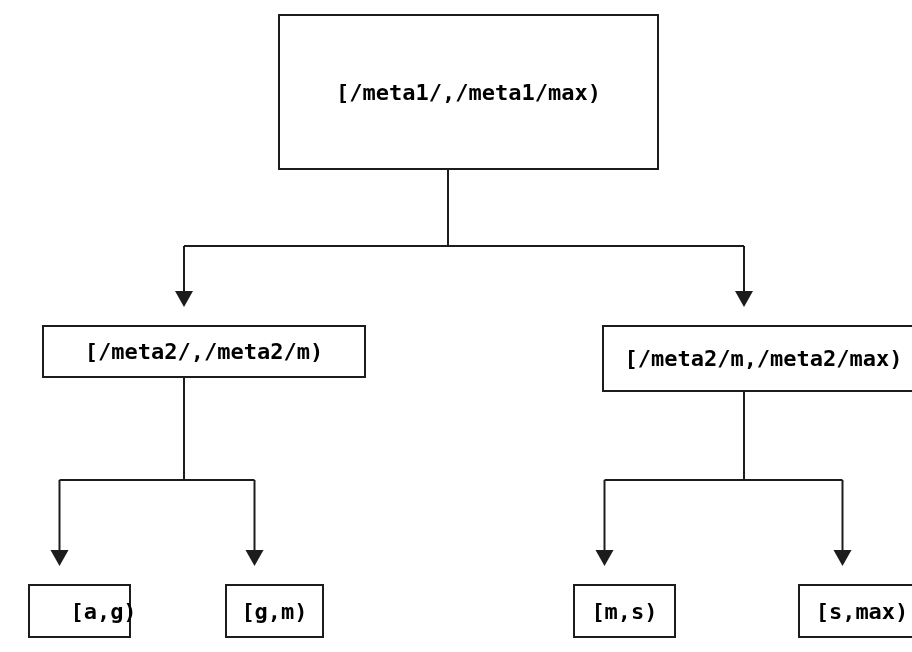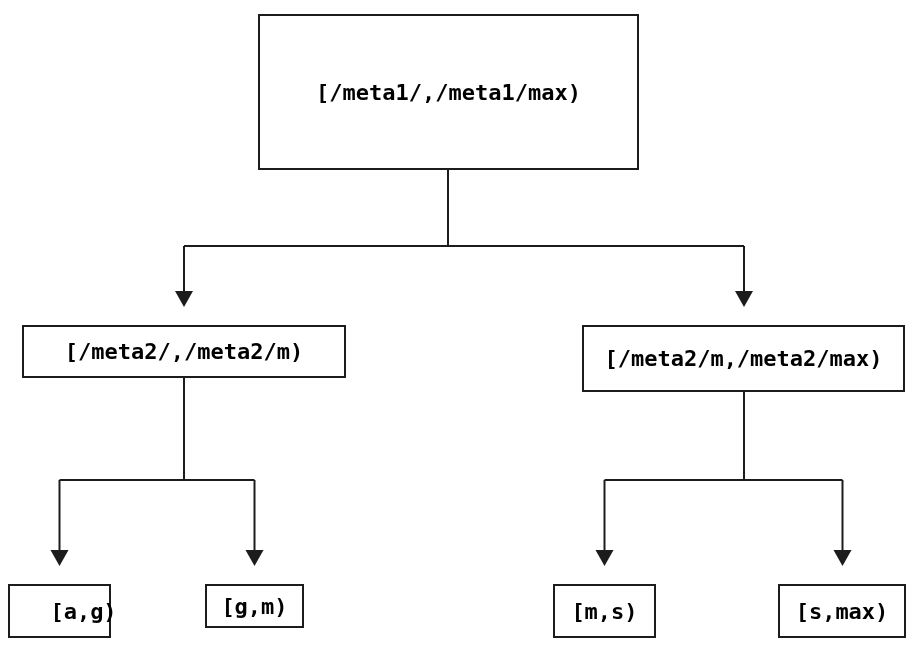--- a/index.html
+++ b/index.html
@@ -26,26 +26,27 @@
     border: 2px solid #1c1c1c;
     background: #ffffff;
     display: flex;
     align-items: center;
     justify-content: center;
     color: #000000;
     font-family: "DejaVu Sans Mono", monospace;
     font-weight: 700;
     font-size: 22px;
     white-space: nowrap;
+    margin-left: 20px;
   }
   .node-root        { left: 258px; top: 14px;  width: 381px; height: 156px; }
   .node-meta2-left  { left: 22px;  top: 325px; width: 324px; height: 53px;  }
   .node-meta2-right { left: 582px; top: 325px; width: 323px; height: 67px;  }
   .node-leaf-ag     { left: 8px;   top: 584px; width: 103px; height: 54px; padding-left: 48px;  }
-  .node-leaf-gm     { left: 205px; top: 584px; width: 99px;  height: 44px;  }
+  .node-leaf-gm     { left: 205px; top: 584px; width: 99px;  height: 54px;  }
   .node-leaf-ms     { left: 553px; top: 584px; width: 103px; height: 54px;  }
   .node-leaf-smax   { left: 778px; top: 584px; width: 128px; height: 54px;  }
 </style>
 </head>
 <body>
 
 <div class="canvas">
 
   <svg class="connectors" width="912" height="652" viewBox="0 0 912 652">
     <g stroke="#1c1c1c" stroke-width="2" fill="none">

